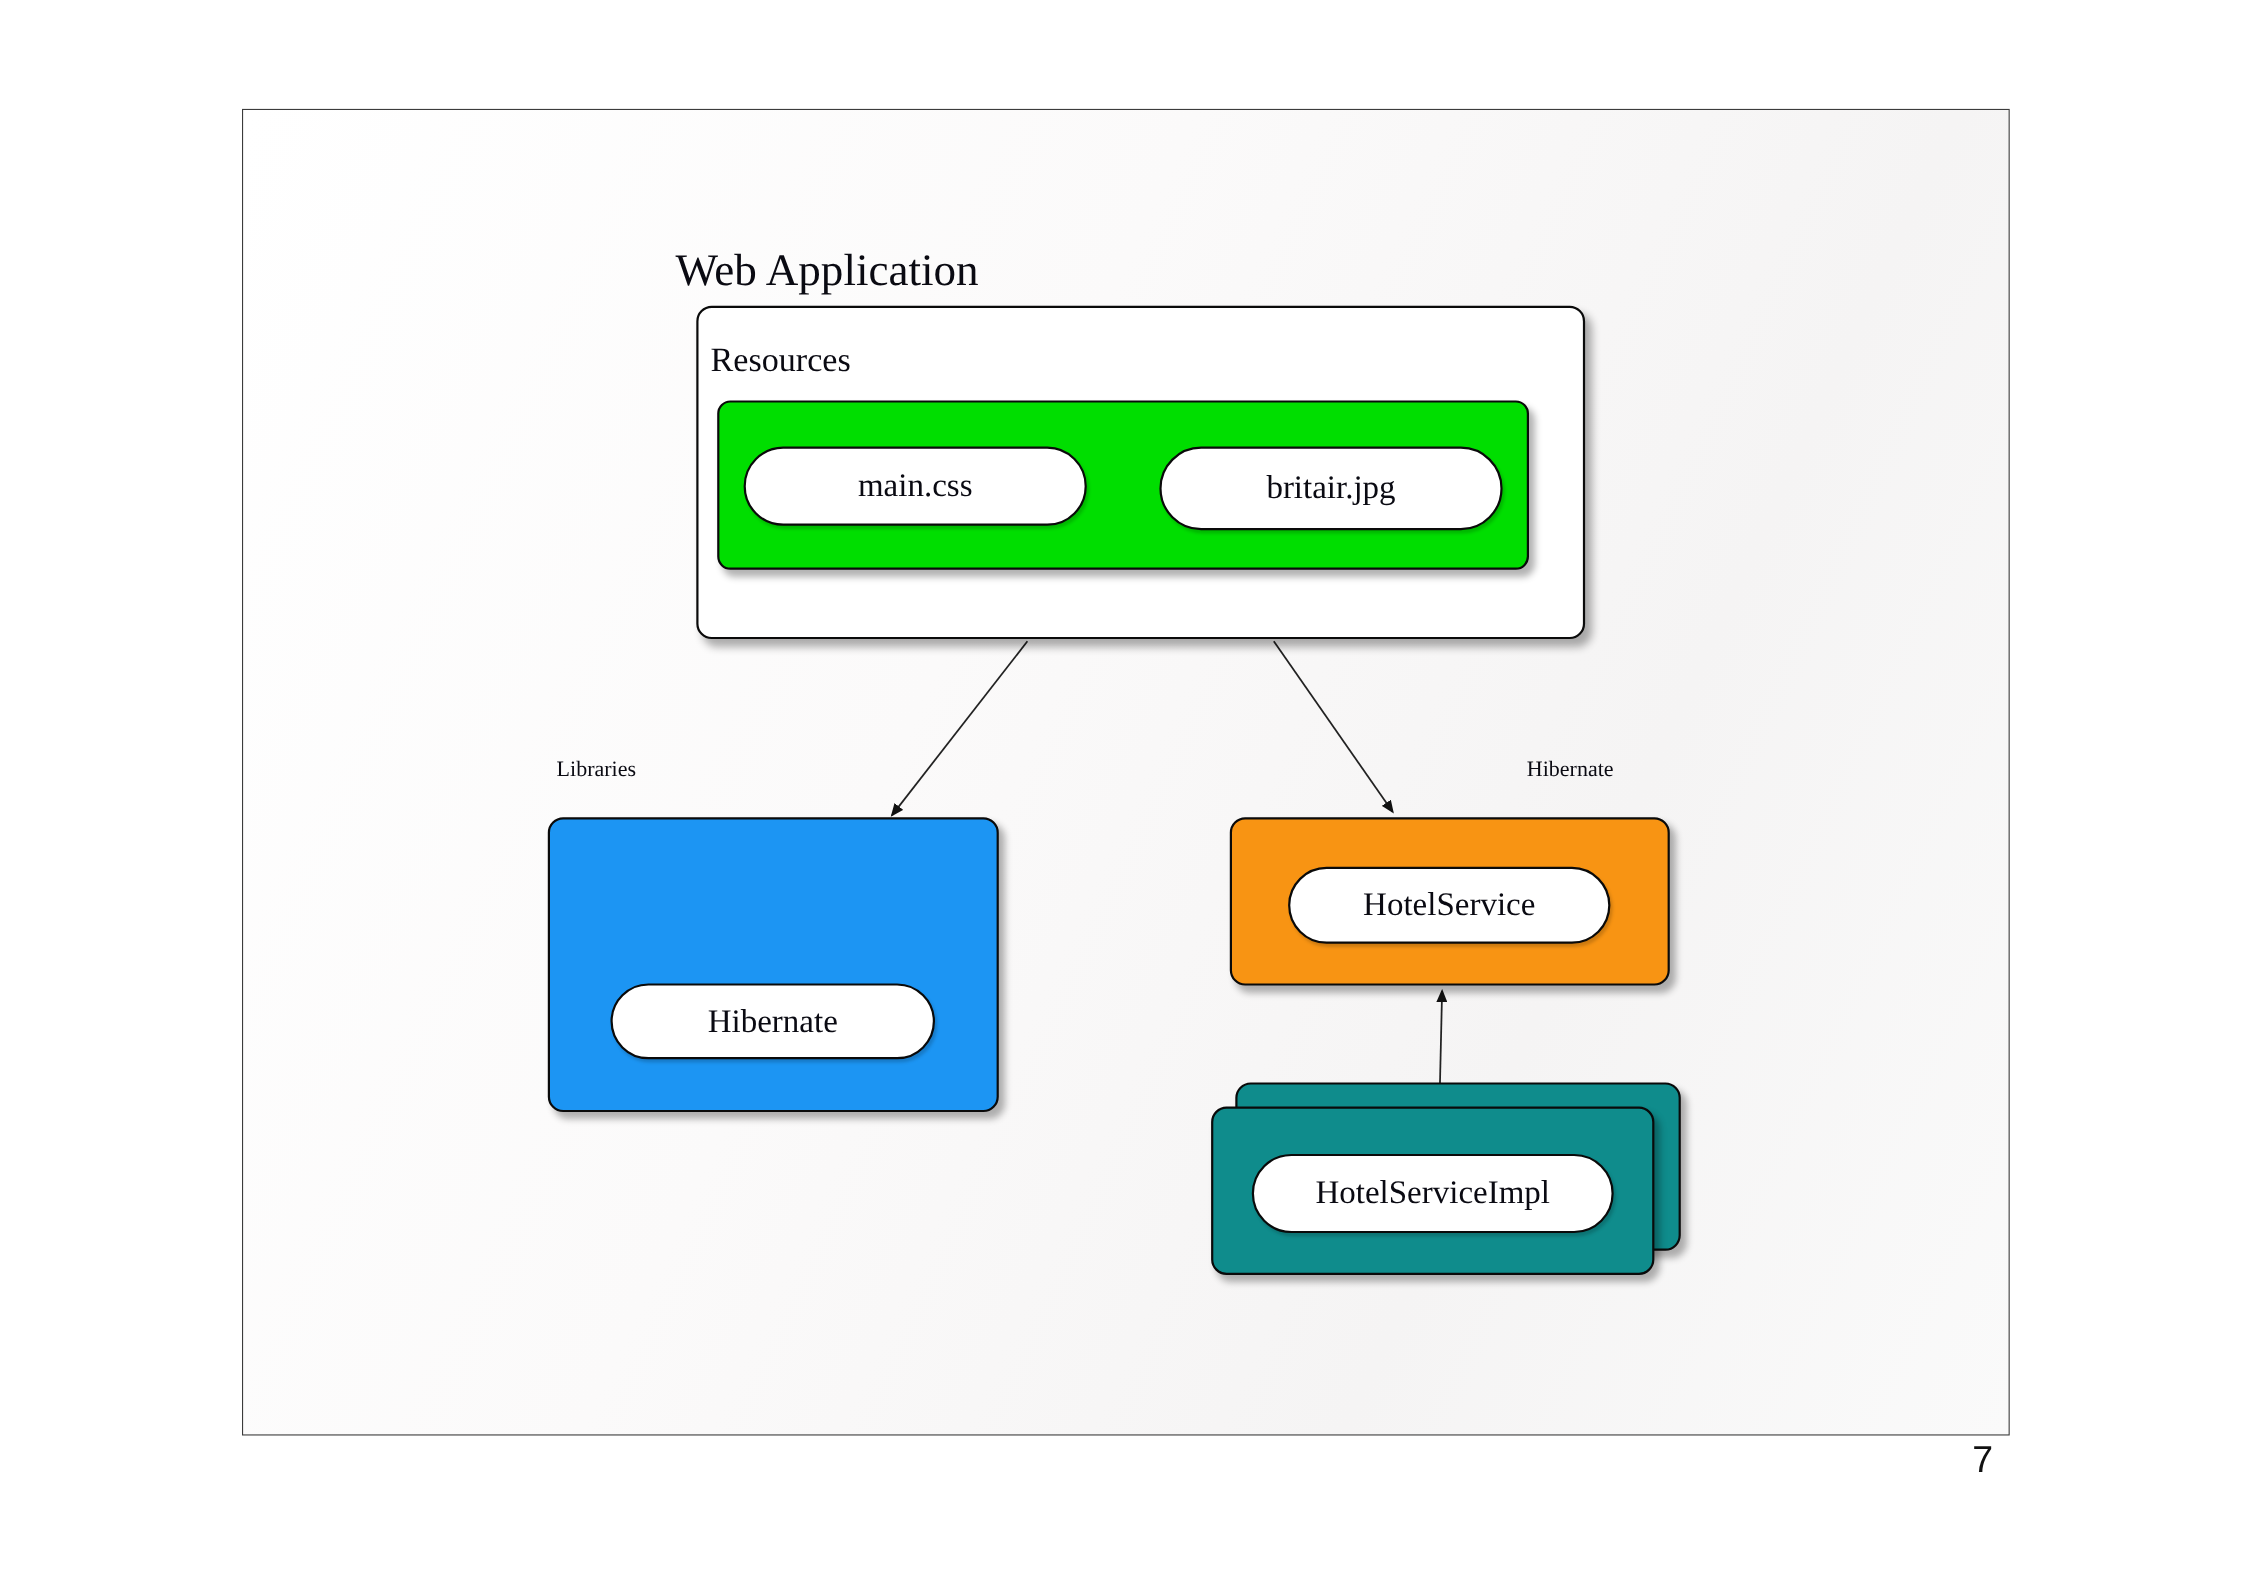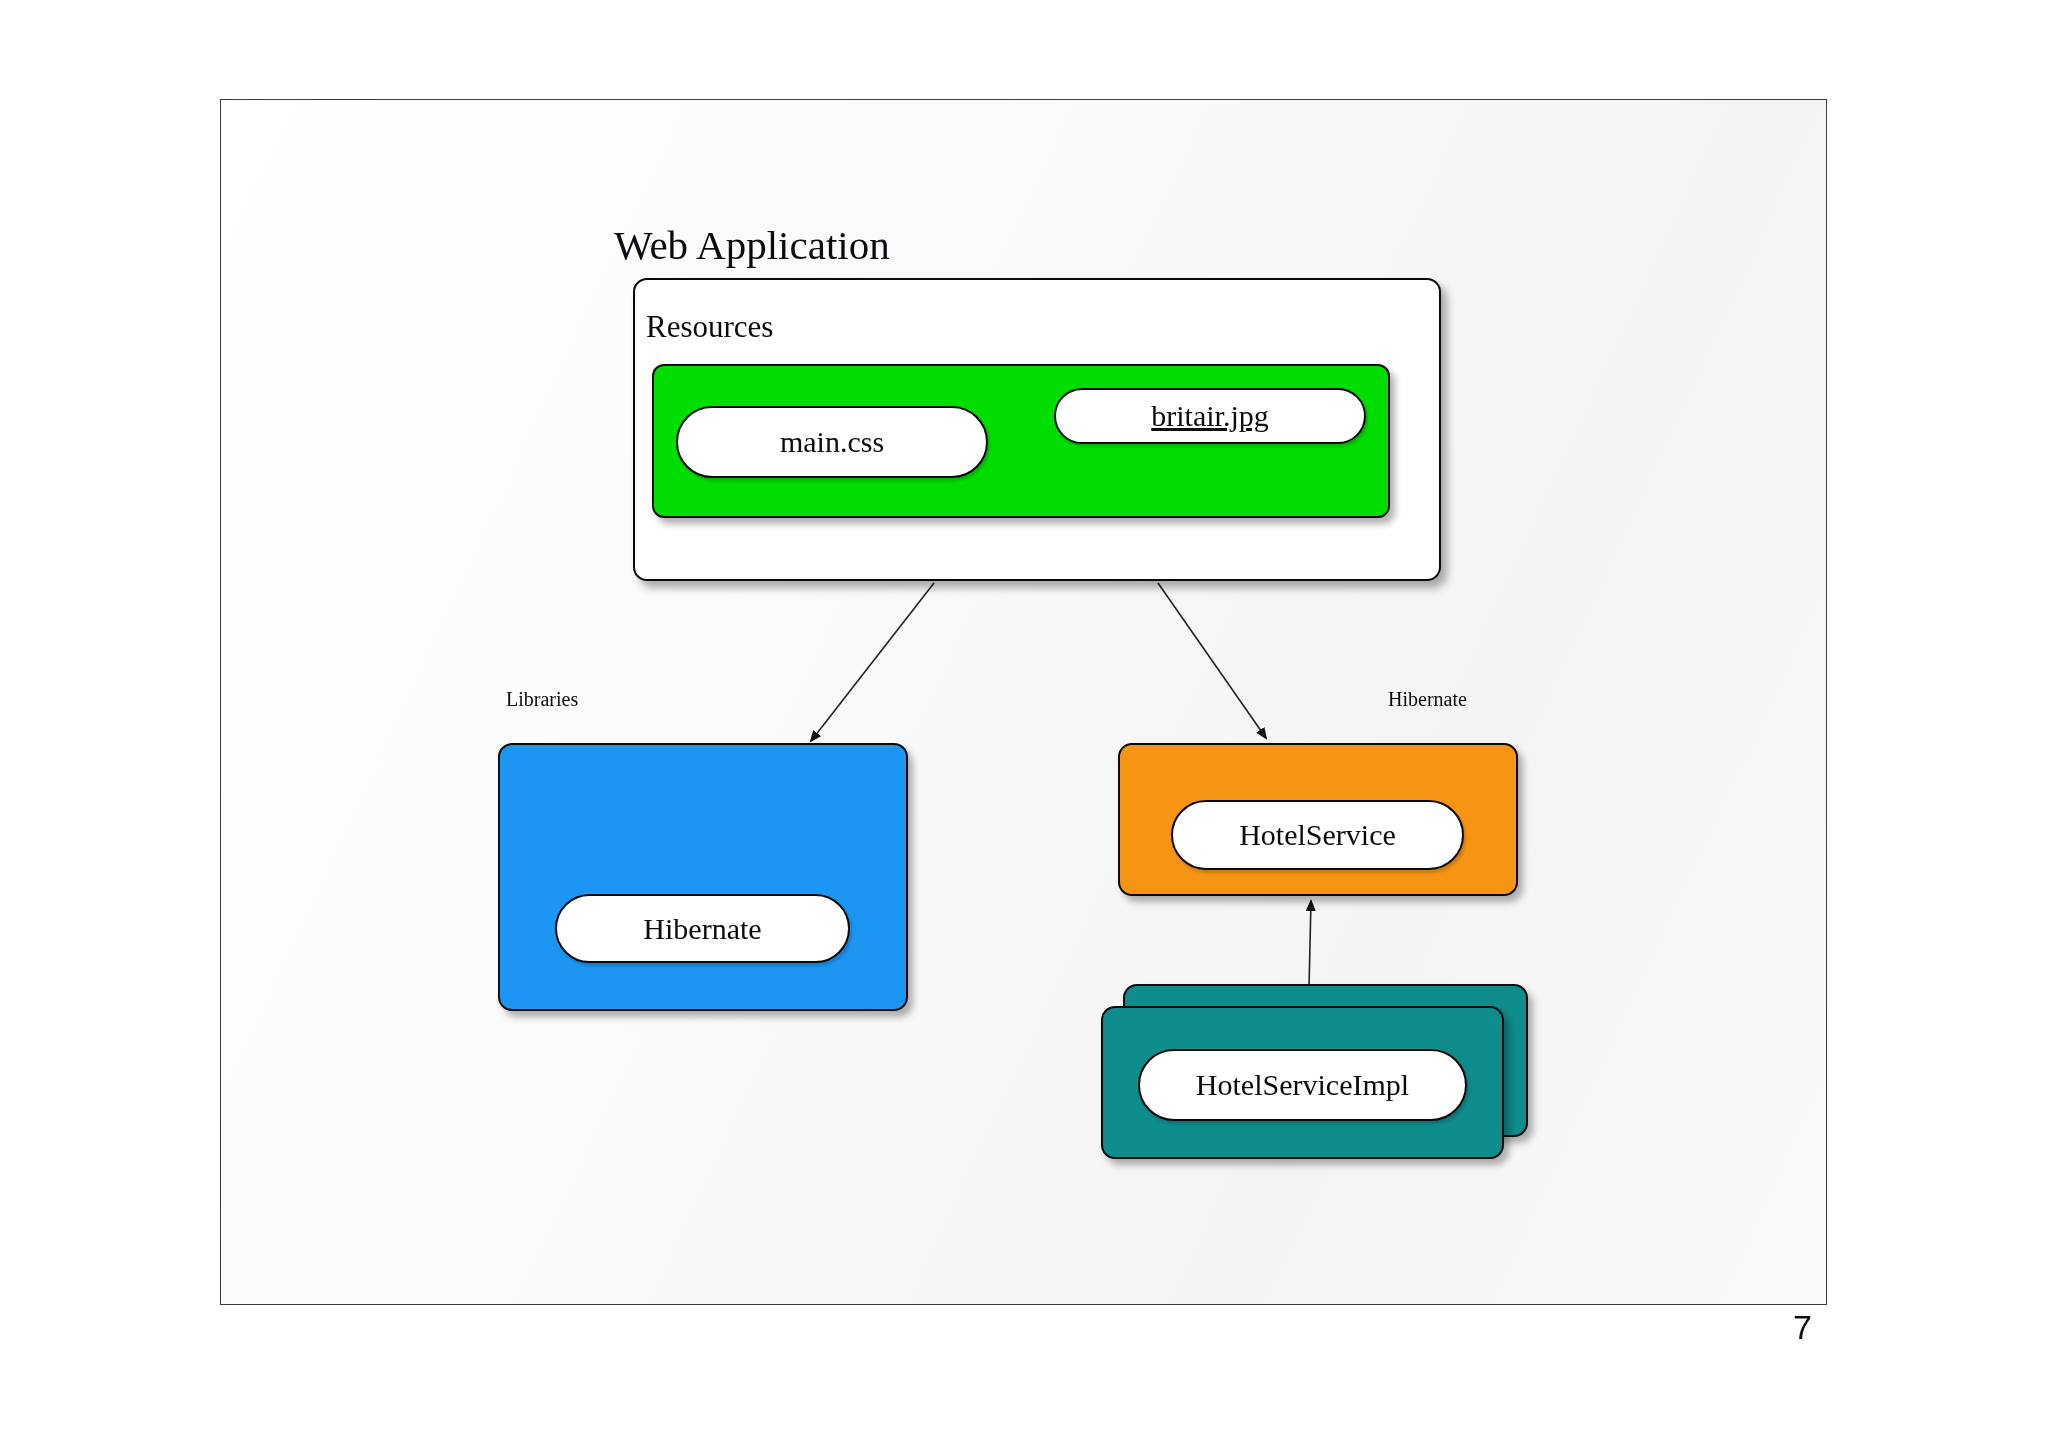--- a/index.html
+++ b/index.html
@@ -80,38 +80,38 @@
   <div class="abs box webapp-box" style="left:412px;top:178px;width:808px;height:303px;"></div>
 
   <div class="abs group-label" style="left:425px;top:209px;font-size:31px;">Resources</div>
 
   <div class="abs box color-box" style="left: 431px; top: 264px; width: 738px; height: 154px; border-radius: 12px; background: rgb(0, 222, 0);"></div>
 
   <div class="abs pill" style="left:455px;top:306px;width:312px;height:72px;justify-content:center;">
     <span>main.css</span>
   </div>
 
-  <div class="abs pill" style="left:833px;top:288px;width:312px;height:56px;text-decoration:underline;">
+  <div class="abs pill" style="left:833px;top:306px;width:312px;height:76px;">
     <span>britair.jpg</span>
   </div>
 
   <div class="abs group-label" style="left:285px;top:588px;">Libraries</div>
 
   <div class="abs box color-box" style="left: 277px; top: 643px; width: 410px; height: 268px; background: rgb(28, 149, 243);"></div>
 
 
   <div class="abs pill" style="left:334px;top:794px;width:295px;height:69px;">
     <span>Hibernate</span>
   </div>
 
   <div class="abs group-label" style="left:1167px;top:588px;">Hibernate</div>
 
   <div class="abs box color-box" style="left: 897px; top: 643px; width: 400px; height: 153px; background: rgb(248, 148, 19);"></div>
 
-  <div class="abs pill" style="left:950px;top:688px;width:293px;height:70px;margin-top:12px;">
+  <div class="abs pill" style="left:950px;top:688px;width:293px;height:70px;">
     <span>HotelService</span>
   </div>
 
   <div class="abs box color-box" style="left: 902px; top: 884px; width: 405px; height: 153px; background: rgb(15, 140, 140);"></div>
 
   <div class="abs box color-box" style="left: 880px; top: 906px; width: 403px; height: 153px; background: rgb(15, 140, 140);"></div>
 
   <div class="abs pill" style="left:917px;top:949px;width:329px;height:72px;">
     <span>HotelServiceImpl</span>
   </div>

